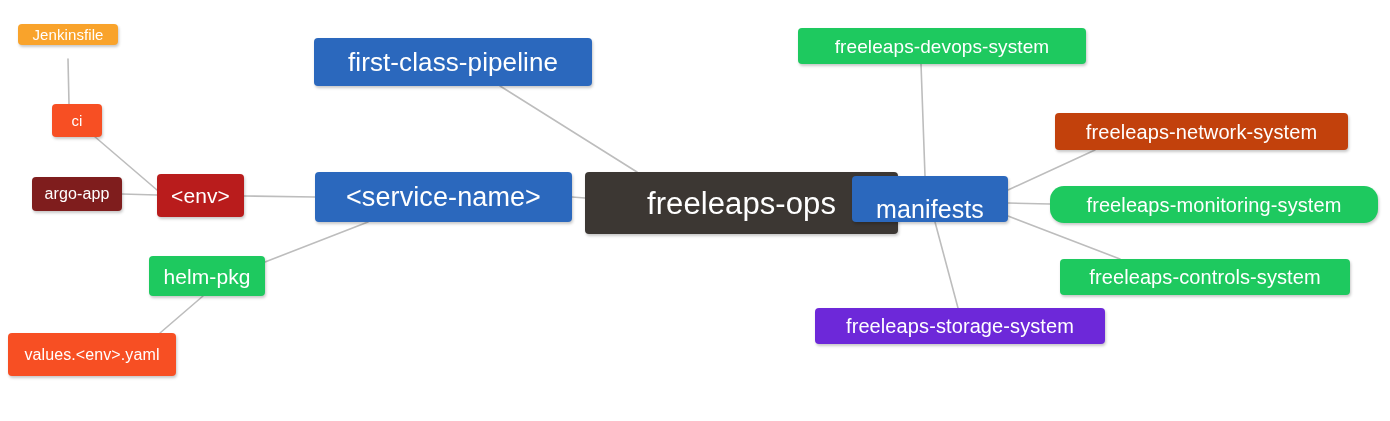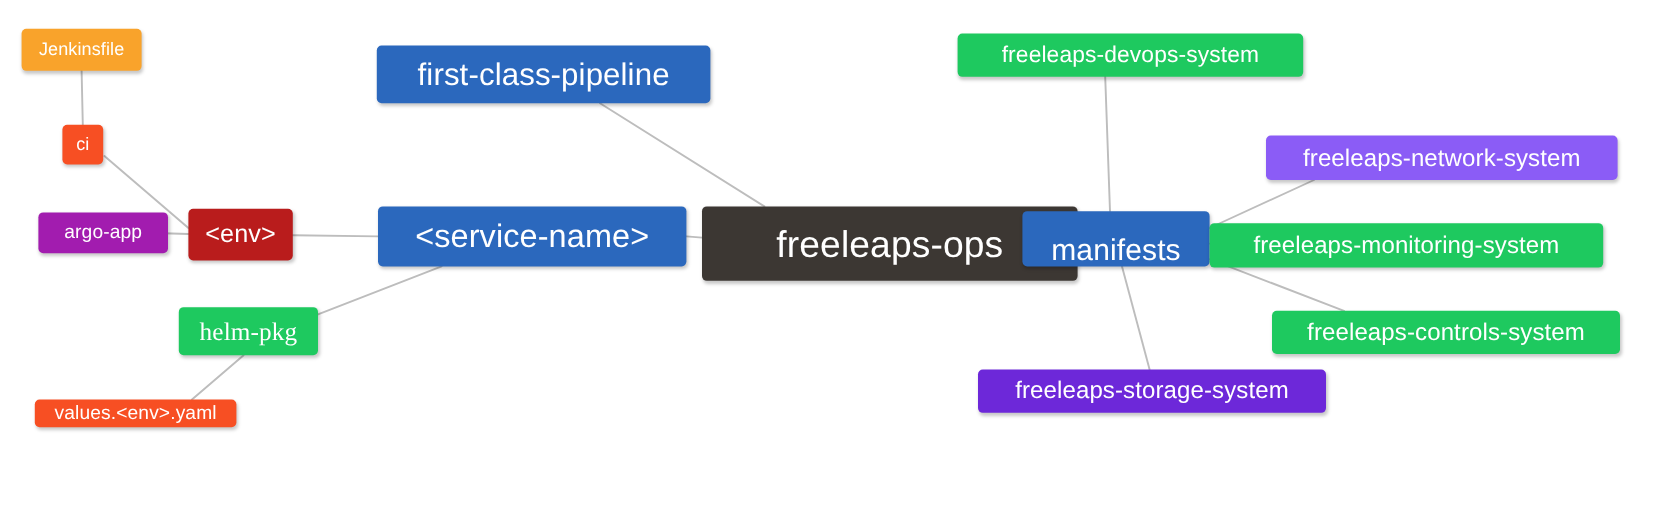--- a/index.html
+++ b/index.html
@@ -61,57 +61,57 @@
       <line x1="500" y1="86" x2="637" y2="172" stroke="#bdbdbd" stroke-width="1.6" stroke-linecap="round"></line>
       <line x1="572" y1="197" x2="585" y2="198" stroke="#bdbdbd" stroke-width="1.6" stroke-linecap="round"></line>
       <line x1="845" y1="199" x2="852" y2="199" stroke="#bdbdbd" stroke-width="1.6" stroke-linecap="round"></line>
       <line x1="925" y1="176" x2="921" y2="64" stroke="#bdbdbd" stroke-width="1.6" stroke-linecap="round"></line>
       <line x1="1008" y1="190" x2="1095" y2="150" stroke="#bdbdbd" stroke-width="1.6" stroke-linecap="round"></line>
       <line x1="1008" y1="203" x2="1050" y2="204" stroke="#bdbdbd" stroke-width="1.6" stroke-linecap="round"></line>
       <line x1="1008" y1="216" x2="1120" y2="259" stroke="#bdbdbd" stroke-width="1.6" stroke-linecap="round"></line>
       <line x1="935" y1="222" x2="958" y2="308" stroke="#bdbdbd" stroke-width="1.6" stroke-linecap="round"></line>
     </svg>
   <div id="node-layer">
-      <div class="node" style="left: 18px; top: 24px; width: 100px; height: 35px; background: rgb(249, 163, 43); font-size: 15px;">
+      <div class="node" style="left: 18px; top: 24px; width: 100px; height: 21px; background: rgb(249, 163, 43); font-size: 15px;">
         <span class="node-label">Jenkinsfile</span>
       </div>
-      <div class="node" style="left: 52px; top: 104px; width: 34px; height: 33px; background: rgb(247, 79, 35); font-size: 15px;">
+      <div class="node" style="left: 52px; top: 104px; width: 50px; height: 33px; background: rgb(247, 79, 35); font-size: 15px;">
         <span class="node-label">ci</span>
       </div>
-      <div class="node" style="left: 32px; top: 177px; width: 108px; height: 34px; background: #a21caf; font-size: 16px;">
+      <div class="node" style="left: 32px; top: 177px; width: 90px; height: 34px; background: #7f1d1d; font-size: 16px;">
         <span class="node-label">argo-app</span>
       </div>
       <div class="node" style="left: 157px; top: 174px; width: 87px; height: 43px; background: #b91c1c; font-size: 21px;">
         <span class="node-label">&lt;env&gt;</span>
       </div>
-      <div class="node" style="left: 149px; top: 256px; width: 116px; height: 40px; background: rgb(30, 201, 95); font-size: 21px; font-family: Liberation Serif, serif;">
+      <div class="node" style="left: 149px; top: 256px; width: 116px; height: 40px; background: rgb(30, 201, 95); font-size: 21px;">
         <span class="node-label">helm-pkg</span>
       </div>
-      <div class="node" style="left: 8px; top: 333px; width: 168px; height: 23px; background: rgb(247, 79, 35); font-size: 16px; margin-left: 21px;">
+      <div class="node" style="left: 8px; top: 333px; width: 168px; height: 43px; background: rgb(247, 79, 35); font-size: 16px;">
         <span class="node-label">values.&lt;env&gt;.yaml</span>
       </div>
       <div class="node" style="left: 314px; top: 38px; width: 278px; height: 48px; background: rgb(43, 104, 189); font-size: 26px;">
         <span class="node-label">first-class-pipeline</span>
       </div>
       <div class="node" style="left: 315px; top: 172px; width: 257px; height: 50px; background: rgb(43, 104, 189); font-size: 27px; justify-content: center;">
         <span class="node-label">&lt;service-name&gt;</span>
       </div>
       <div class="node" style="left: 585px; top: 172px; width: 313px; height: 62px; background: rgb(60, 55, 51); font-size: 31px;">
         <span class="node-label">freeleaps-ops</span>
       </div>
       <div class="node" style="left: 852px; top: 176px; width: 156px; height: 46px; background: rgb(43, 104, 189); font-size: 25px; align-items: flex-end;">
         <span class="node-label">manifests</span>
       </div>
       <div class="node" style="left: 798px; top: 28px; width: 288px; height: 36px; background: rgb(30, 201, 95); font-size: 19px;">
         <span class="node-label">freeleaps-devops-system</span>
       </div>
-      <div class="node" style="left: 1055px; top: 113px; width: 293px; height: 37px; background: #8b5cf6; font-size: 20px;">
+      <div class="node" style="left: 1055px; top: 113px; width: 293px; height: 37px; background: #c2410c; font-size: 20px;">
         <span class="node-label">freeleaps-network-system</span>
       </div>
-      <div class="node" style="left: 1008px; top: 186px; width: 328px; height: 37px; background: rgb(30, 201, 95); font-size: 20px;">
+      <div class="node" style="left: 1050px; top: 186px; width: 328px; height: 37px; background: rgb(30, 201, 95); font-size: 20px; border-radius: 14px;">
         <span class="node-label">freeleaps-monitoring-system</span>
       </div>
       <div class="node" style="left: 1060px; top: 259px; width: 290px; height: 36px; background: rgb(30, 201, 95); font-size: 20px;">
         <span class="node-label">freeleaps-controls-system</span>
       </div>
       <div class="node" style="left: 815px; top: 308px; width: 290px; height: 36px; background: #6d28d9; font-size: 20px;">
         <span class="node-label">freeleaps-storage-system</span>
       </div>
     </div>
 </div>

